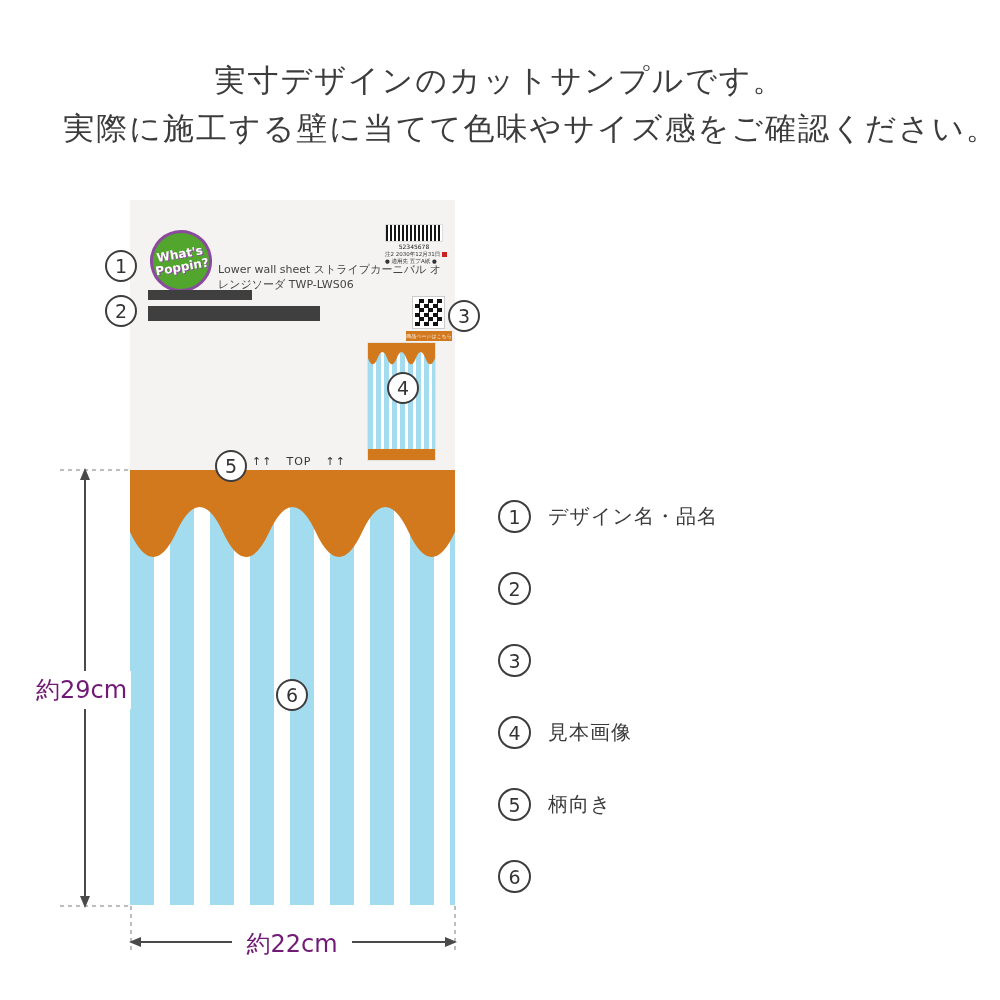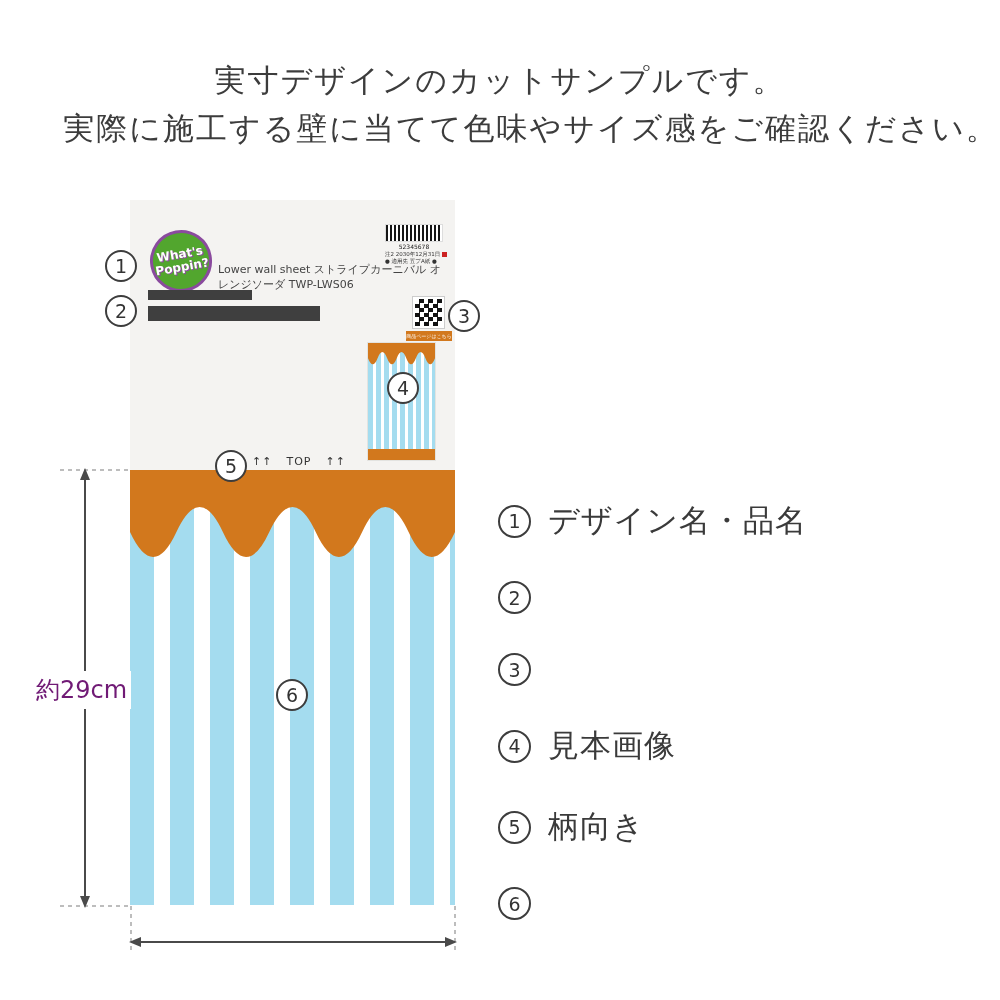--- a/index.html
+++ b/index.html
@@ -80,21 +80,21 @@
   .ahead { fill:#4a4a4a; }
   .dim-label { position:absolute; background:#fff; font-size:24px; color:#701a75; z-index:6; }
   .dim-label.v { left:32px; top:671px; padding:3px 4px; }
   .dim-label.h { left:232px; top:926px; width:120px; text-align:center; padding:2px 0; }
 
   
   .legend { position:absolute; left:498px; top:500px; display:flex; flex-direction:column; gap:39px; }
   .legend-item { display:flex; align-items:center; gap:17px; white-space:nowrap; }
   .legend-num { flex:0 0 auto; width:33px; height:33px; border:2px solid #3d3d3d; border-radius:50%;
     color:#333; font-size:19px; display:flex; align-items:center; justify-content:center; }
-  .legend-label { font-size:31px; color:#3a3a3a; letter-spacing:1px; }
+  .legend-label { font-size:20px; color:#3a3a3a; letter-spacing:1px; }
 </style>
 </head>
 <body>
 
 <div class="canvas">
 
   <div class="header-line l1">実寸デザインのカットサンプルです。</div>
   <div class="header-line l2">実際に施工する壁に当てて色味やサイズ感をご確認ください。</div>
 
   <div class="sheet-top">
@@ -150,20 +150,21 @@
   </svg>
   <div class="dim-label v">約29cm</div>
 
   <svg class="dim-h" width="340" height="58" viewBox="0 0 340 58">
     <line class="dash" x1="7" y1="4" x2="7" y2="52"></line>
     <line class="dash" x1="331" y1="4" x2="331" y2="52"></line>
     <line class="aline" x1="13" y1="40" x2="325" y2="40"></line>
     <polygon class="ahead" points="5,40 17,35 17,45"></polygon>
     <polygon class="ahead" points="333,40 321,35 321,45"></polygon>
   </svg>
+  <div class="dim-label h">約22cm</div>
 
   <div class="legend">
     <div class="legend-item">
       <span class="legend-num">1</span>
       <span class="legend-label">デザイン名・品名</span>
     </div>
     <div class="legend-item">
       <span class="legend-num">2</span>
     </div>
     <div class="legend-item">

